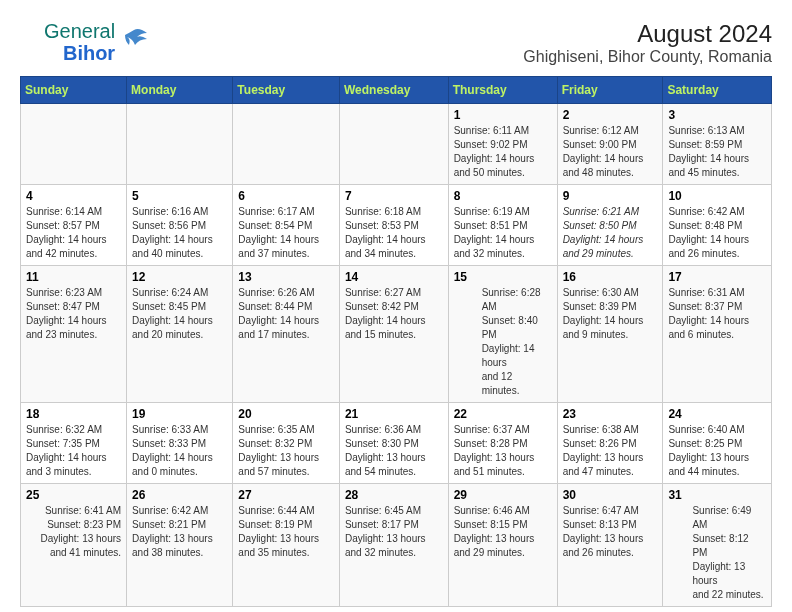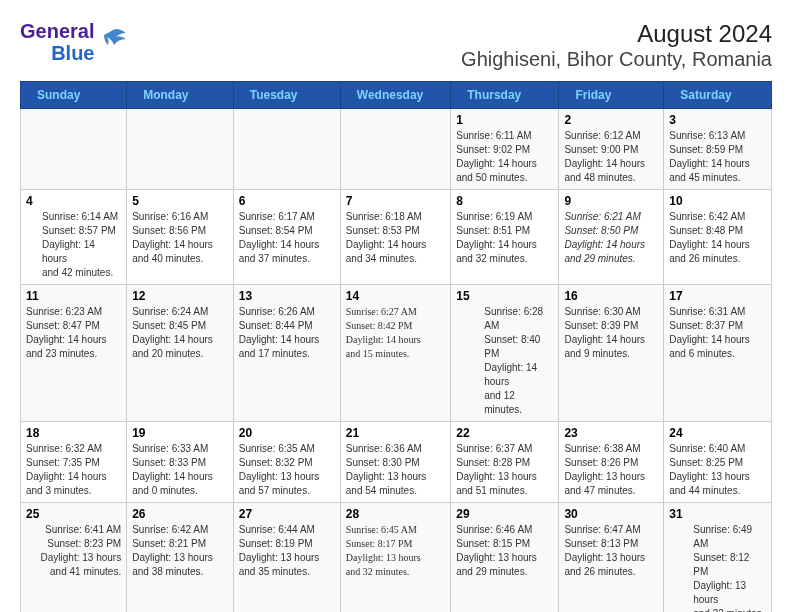--- a/index.html
+++ b/index.html
@@ -23,32 +23,32 @@
     }
     .title-section {
       text-align: right;
     }
     .month-title {
       font-size: 24px;
       color: #222;
       font-weight: normal;
     }
     .location-subtitle {
-      font-size: 20px;
+      font-size: 16px;
       color: #444;
     }
     table {
       width: 100%;
       border-collapse: collapse;
       font-size: 11px;
     }
     thead tr th {
       background-color: #2255aa;
-      color: #7dd3fc;
-      padding: 6px 16px;
+      color: #bef264;
+      padding: 6px 4px;
       text-align: left;
       font-size: 12px;
       font-weight: bold;
       border: 1px solid #1a4488;
     }
     tbody tr td {
       border: 1px solid #cccccc;
       padding: 4px 5px;
       vertical-align: top;
       width: 113px;
@@ -76,22 +76,22 @@
       background: #f9f9f9;
     }
   </style>
 </head>
 <body>
 
 <div class="header-section">
   <div class="logo">
     <div style="display:flex; align-items:center; gap:4px;">
       <div style="display:flex; flex-direction:column; align-items:flex-end;">
-        <span style="font-size:20px; font-weight:bold; color:#4c1d95; line-height:1.1;">General</span>
-        <span style="font-size:20px; font-weight:bold; color:#2266cc; line-height:1.1;">Blue</span>
+        <span style="font-size:20px; font-weight:normal; color:#0f766e; line-height:1.1;margin-left:24px;">General</span>
+        <span style="font-size:20px; font-weight:bold; color:#2266cc; line-height:1.1;">Bihor</span>
       </div>
       <div>
         <svg width="30" height="30" viewBox="0 0 30 30">
           <path d="M15 5 Q20 2 28 8 Q22 8 18 12 Q22 10 28 14 Q20 14 16 20 Q14 14 8 12 Q12 14 10 20 Q6 16 6 10 Q10 8 15 5Z" fill="#4488cc"></path>
         </svg>
       </div>
     </div>
   </div>
   <div class="title-section">
     <div class="month-title">August 2024</div>
@@ -135,21 +135,21 @@
           <span class="day-number">3</span>
           <div class="day-info" style="white-space: pre-line;">Sunrise: 6:13 AM
 Sunset: 8:59 PM
 Daylight: 14 hours
 and 45 minutes.</div>
         </td>
       </tr>
       <tr>
         <td>
           <span class="day-number">4</span>
-          <div class="day-info" style="white-space: pre-line; margin-left: 16px;">Sunrise: 6:14 AM
+          <div class="day-info" style="white-space: pre-line;">Sunrise: 6:14 AM
 Sunset: 8:57 PM
 Daylight: 14 hours
 and 42 minutes.</div>
         </td>
         <td>
           <span class="day-number">5</span>
           <div class="day-info" style="white-space: pre-line;">Sunrise: 6:16 AM
 Sunset: 8:56 PM
 Daylight: 14 hours
 and 40 minutes.</div>
@@ -207,21 +207,21 @@
         </td>
         <td>
           <span class="day-number">13</span>
           <div class="day-info" style="white-space: pre-line;">Sunrise: 6:26 AM
 Sunset: 8:44 PM
 Daylight: 14 hours
 and 17 minutes.</div>
         </td>
         <td>
           <span class="day-number">14</span>
-          <div class="day-info" style="white-space: pre-line; font-family: Liberation Serif, serif;">Sunrise: 6:27 AM
+          <div class="day-info" style="white-space: pre-line;">Sunrise: 6:27 AM
 Sunset: 8:42 PM
 Daylight: 14 hours
 and 15 minutes.</div>
         </td>
         <td>
           <span class="day-number">15</span>
           <div class="day-info" style="white-space: pre-line; margin-left: 28px;">Sunrise: 6:28 AM
 Sunset: 8:40 PM
 Daylight: 14 hours
 and 12 minutes.</div>
@@ -309,21 +309,21 @@
         </td>
         <td>
           <span class="day-number">27</span>
           <div class="day-info" style="white-space: pre-line;">Sunrise: 6:44 AM
 Sunset: 8:19 PM
 Daylight: 13 hours
 and 35 minutes.</div>
         </td>
         <td>
           <span class="day-number">28</span>
-          <div class="day-info" style="white-space: pre-line; font-family: Liberation Serif, serif;">Sunrise: 6:45 AM
+          <div class="day-info" style="white-space: pre-line;">Sunrise: 6:45 AM
 Sunset: 8:17 PM
 Daylight: 13 hours
 and 32 minutes.</div>
         </td>
         <td>
           <span class="day-number">29</span>
           <div class="day-info" style="white-space: pre-line;">Sunrise: 6:46 AM
 Sunset: 8:15 PM
 Daylight: 13 hours
 and 29 minutes.</div>

